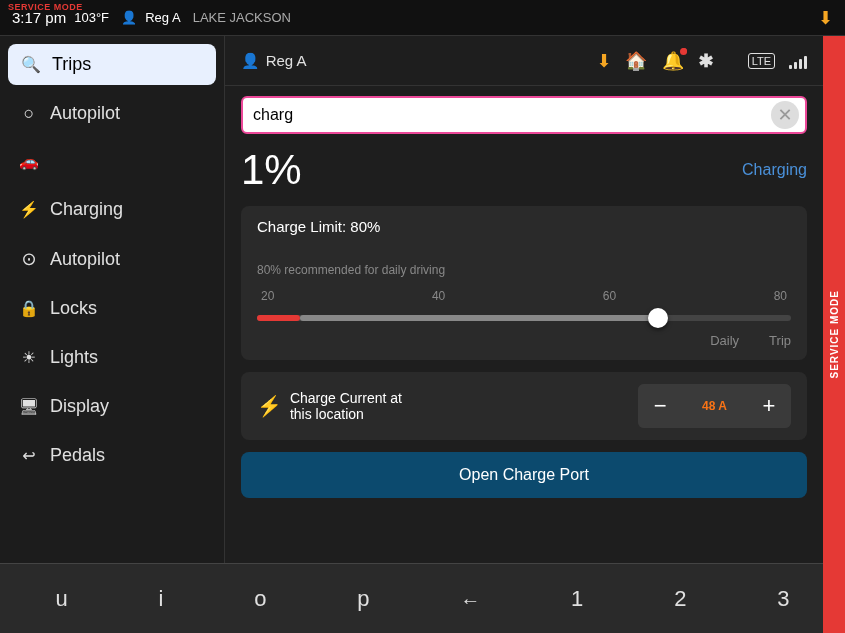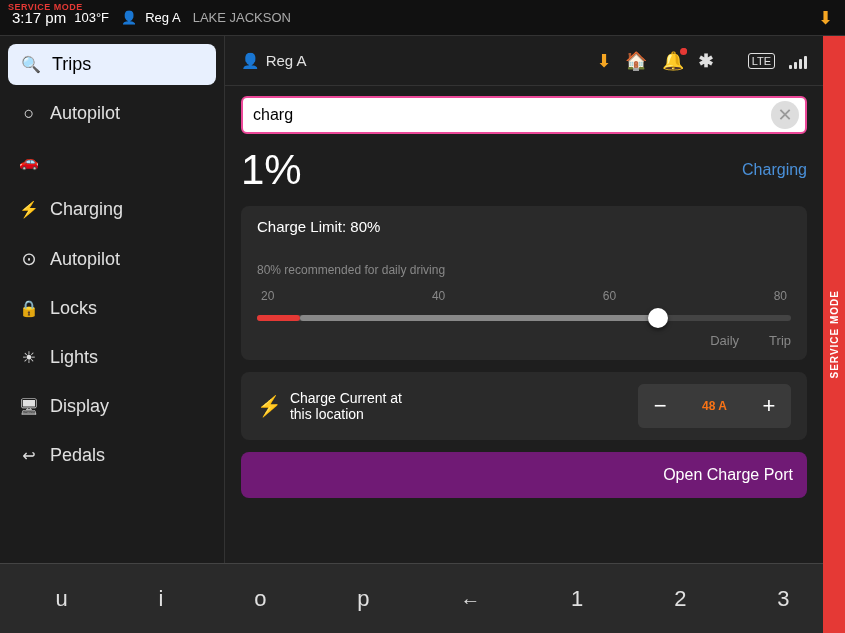--- a/index.html
+++ b/index.html
@@ -354,27 +354,27 @@
       padding: 0 20px;
       font-size: 12px;
       color: #f97316;
       font-weight: 700;
     }
 
     
     .open-charge-port-btn {
       width: 100%;
       padding: 14px;
-      background: #701a75;
+      background: #0c4a6e;
       border: none;
       border-radius: 8px;
       color: #fff;
       font-size: 16px;
       cursor: pointer;
-      text-align: right;
+      text-align: center;
     }
 
     
     .keyboard-row {
       height: 70px;
       background: #2a2a2a;
       display: flex;
       align-items: center;
       justify-content: space-around;
       padding: 0 10px;

